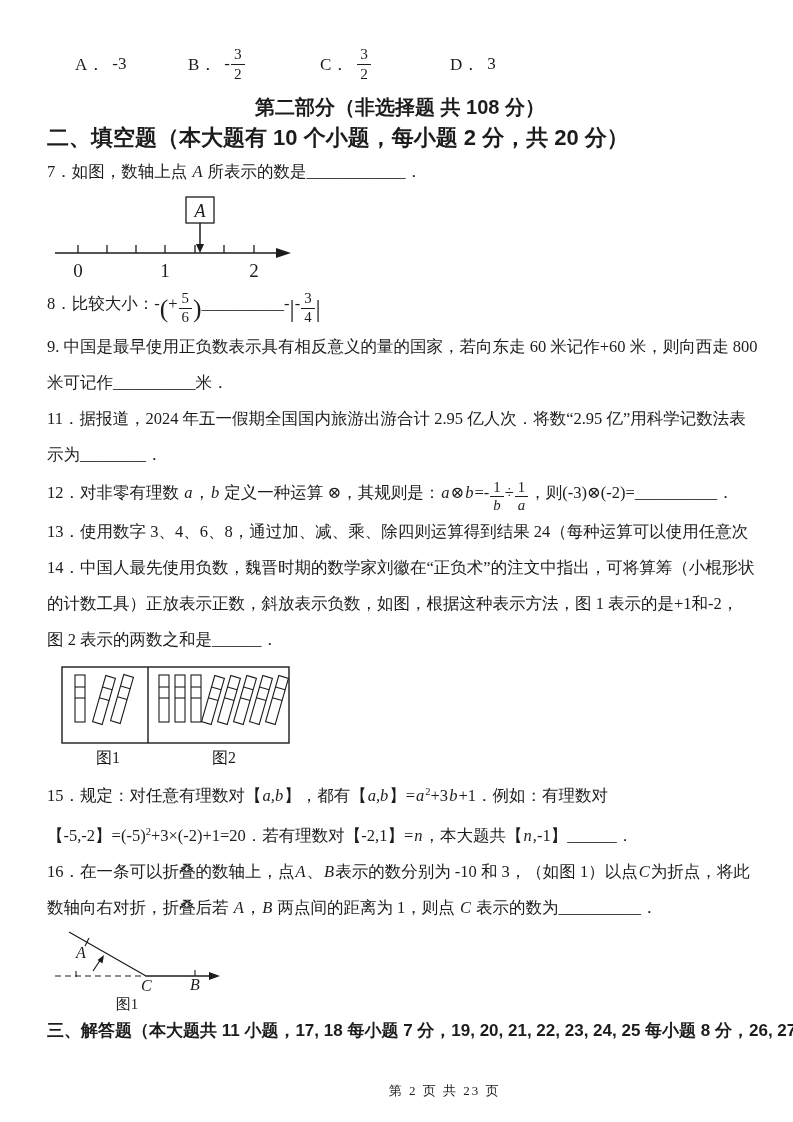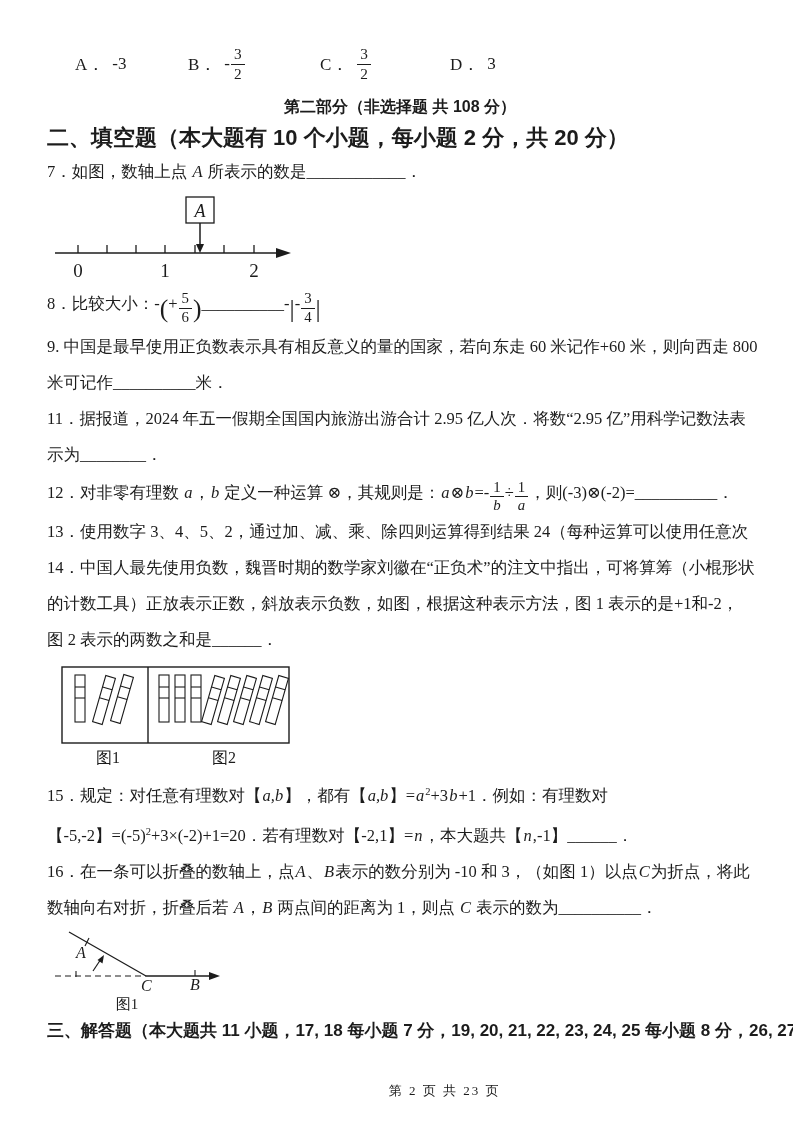--- a/index.html
+++ b/index.html
@@ -22,21 +22,21 @@
   
   .options-row { display:flex; align-items:center; height:48px; font-size:17px; }
   .opt { display:inline-flex; align-items:center; }
   .opt-label { margin-right:8px; }
   .opt-a { margin-left:28px; width:113px; }
   .opt-b { width:132px; }
   .opt-c { width:130px; }
   .opt-d { flex:1; }
   
   .part-title { font-family:"Liberation Sans","DejaVu Sans",sans-serif;
-    font-weight:bold; font-size:16px; text-align:center; line-height:30px; margin-top:4px; }
+    font-weight:bold; font-size:20px; text-align:center; line-height:30px; margin-top:4px; }
   .sub-title { font-family:"Liberation Sans","DejaVu Sans",sans-serif;
     font-weight:bold; font-size:22px; line-height:32px; white-space:nowrap; }
   .part3-title { font-family:"Liberation Sans","DejaVu Sans",sans-serif;
     font-weight:bold; font-size:17px; line-height:30px; margin-top:4px; white-space:nowrap; }
   
   .fig { display:block; }
   .fig-numberline { margin:4px 0 0 0; }
   .fig-rods { margin:8px 0 6px 14px; }
   .fig-fold { margin:-2px 0 0 2px; }
   svg .sline { stroke:#1c1c1c; fill:none; }
@@ -106,21 +106,21 @@
 
     <div class="ln">9. 中国是最早使用正负数表示具有相反意义的量的国家，若向东走 60 米记作+60 米，则向西走 800</div>
     <div class="ln">米可记作__________米．</div>
 
 
     <div class="ln">11．据报道，2024 年五一假期全国国内旅游出游合计 2.95 亿人次．将数“2.95 亿”用科学记数法表</div>
     <div class="ln">示为________．</div>
 
     <div class="ln ln-math"><span>12．对非零有理数 </span><span class="v">a</span><span>，</span><span class="v">b</span><span> 定义一种运算 ⊗，其规则是：</span><span class="v">a</span><span>⊗</span><span class="v">b</span><span>=</span><span>-</span><span class="frac"><span class="fn">1</span><span class="fd v">b</span></span><span>÷</span><span class="frac"><span class="fn">1</span><span class="fd v">a</span></span><span>，则(-3)⊗(-2)=</span><span>__________</span><span>．</span></div>
 
-    <div class="ln">13．使用数字 3、4、5、2，通过加、减、乘、除四则运算得到结果 24（每种运算可以使用任意次</div>
+    <div class="ln">13．使用数字 3、4、6、8，通过加、减、乘、除四则运算得到结果 24（每种运算可以使用任意次</div>
 
     <div class="ln">14．中国人最先使用负数，魏晋时期的数学家刘徽在“正负术”的注文中指出，可将算筹（小棍形状</div>
     <div class="ln">的计数工具）正放表示正数，斜放表示负数，如图，根据这种表示方法，图 1 表示的是+1和-2，</div>
     <div class="ln">图 2 表示的两数之和是______．</div>
 
     <svg class="fig fig-rods" width="232" height="102" viewBox="0 0 232 102">
       <rect class="sline" x="1" y="1" width="227" height="76" stroke-width="1.4"></rect>
       <line class="sline" x1="87" y1="1" x2="87" y2="77" stroke-width="1.4"></line>
 
       <g class="sline" stroke-width="1.1">

